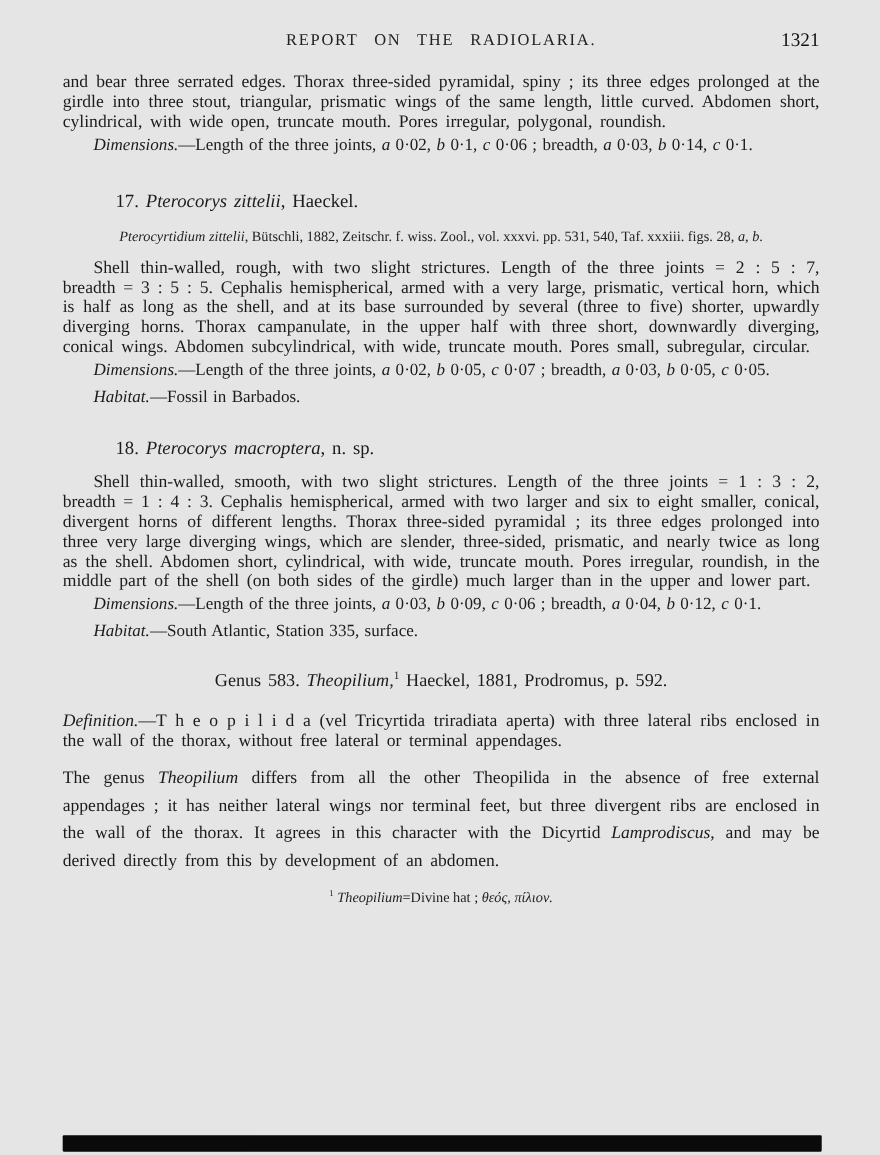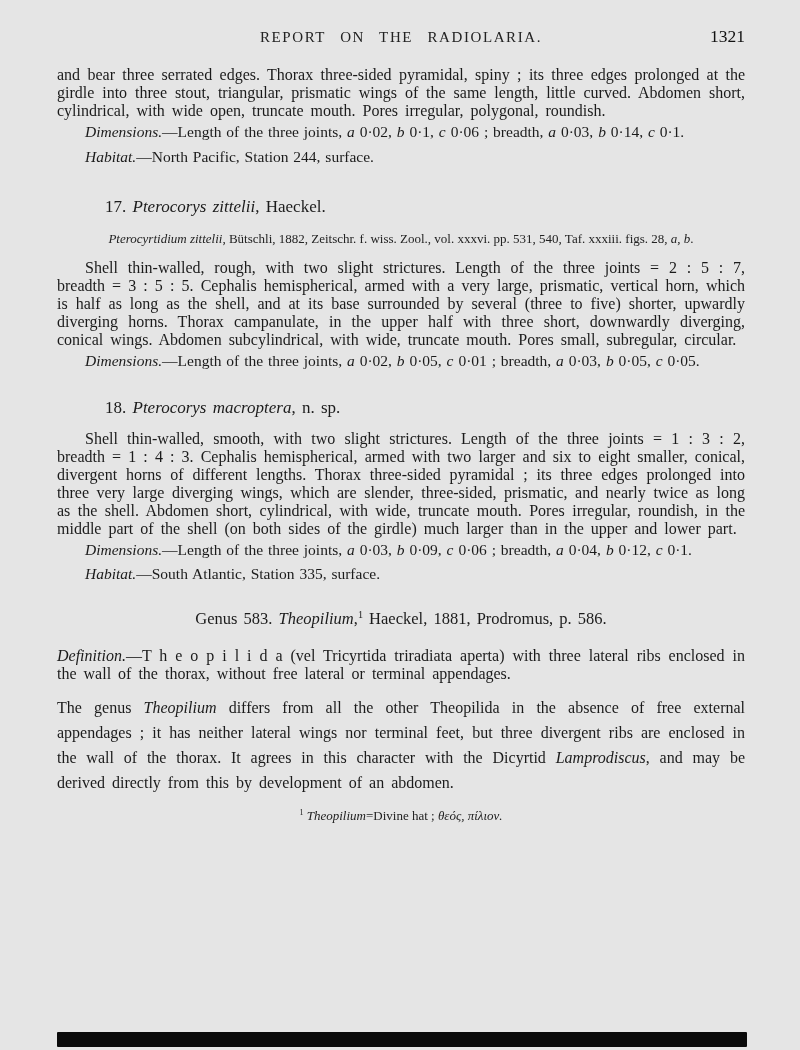--- a/index.html
+++ b/index.html
@@ -98,33 +98,33 @@
 
 <div class="page">
 
   <header class="header">
     <span class="running-title">REPORT ON THE RADIOLARIA.</span>
     <span class="page-number">1321</span>
   </header>
 
   <p class="body cont">and bear three serrated edges. Thorax three-sided pyramidal, spiny ; its three edges prolonged at the girdle into three stout, triangular, prismatic wings of the same length, little curved. Abdomen short, cylindrical, with wide open, truncate mouth. Pores irregular, polygonal, roundish.</p>
   <p class="line"><i>Dimensions.</i><span>—Length of the three joints, </span><i>a</i><span> 0·02, </span><i>b</i><span> 0·1, </span><i>c</i><span> 0·06 ; breadth, </span><i>a</i><span> 0·03, </span><i>b</i><span> 0·14, </span><i>c</i><span> 0·1.</span></p>
-  <p class="line"><i>Habitat.</i><span>—North Pacific, Station 244, surface.</span></p>
 
   <h3 class="species-heading"><span>17. </span><i>Pterocorys zittelii</i><span>, Haeckel.</span></h3>
   <p class="citation"><i>Pterocyrtidium zittelii</i><span>, Bütschli, 1882, Zeitschr. f. wiss. Zool., vol. xxxvi. pp. 531, 540, Taf. xxxiii. figs. 28, </span><i>a</i><span>, </span><i>b</i><span>.</span></p>
   <p class="body desc">Shell thin-walled, rough, with two slight strictures. Length of the three joints = 2 : 5 : 7, breadth = 3 : 5 : 5. Cephalis hemispherical, armed with a very large, prismatic, vertical horn, which is half as long as the shell, and at its base surrounded by several (three to five) shorter, upwardly diverging horns. Thorax campanulate, in the upper half with three short, downwardly diverging, conical wings. Abdomen subcylindrical, with wide, truncate mouth. Pores small, subregular, circular.</p>
-  <p class="line"><i>Dimensions.</i><span>—Length of the three joints, </span><i>a</i><span> 0·02, </span><i>b</i><span> 0·05, </span><i>c</i><span> 0·01 ; breadth, </span><i>a</i><span> 0·03, </span><i>b</i><span> 0·05, </span><i>c</i><span> 0·05.</span></p>
+  <p class="line"><i>Dimensions.</i><span>—Length of the three joints, </span><i>a</i><span> 0·02, </span><i>b</i><span> 0·05, </span><i>c</i><span> 0·07 ; breadth, </span><i>a</i><span> 0·03, </span><i>b</i><span> 0·05, </span><i>c</i><span> 0·05.</span></p>
+  <p class="line"><i>Habitat.</i><span>—Fossil in Barbados.</span></p>
 
   <h3 class="species-heading second"><span>18. </span><i>Pterocorys macroptera</i><span>, n. sp.</span></h3>
   <p class="body desc">Shell thin-walled, smooth, with two slight strictures. Length of the three joints = 1 : 3 : 2, breadth = 1 : 4 : 3. Cephalis hemispherical, armed with two larger and six to eight smaller, conical, divergent horns of different lengths. Thorax three-sided pyramidal ; its three edges prolonged into three very large diverging wings, which are slender, three-sided, prismatic, and nearly twice as long as the shell. Abdomen short, cylindrical, with wide, truncate mouth. Pores irregular, roundish, in the middle part of the shell (on both sides of the girdle) much larger than in the upper and lower part.</p>
   <p class="line"><i>Dimensions.</i><span>—Length of the three joints, </span><i>a</i><span> 0·03, </span><i>b</i><span> 0·09, </span><i>c</i><span> 0·06 ; breadth, </span><i>a</i><span> 0·04, </span><i>b</i><span> 0·12, </span><i>c</i><span> 0·1.</span></p>
   <p class="line"><i>Habitat.</i><span>—South Atlantic, Station 335, surface.</span></p>
 
-  <h3 class="genus-heading"><span>Genus 583. </span><i>Theopilium</i><span>,</span><sup>1</sup><span> Haeckel, 1881, Prodromus, p. 586.</span></h3>
+  <h3 class="genus-heading"><span>Genus 583. </span><i>Theopilium</i><span>,</span><sup>1</sup><span> Haeckel, 1881, Prodromus, p. 592.</span></h3>
   <p class="body definition"><i>Definition.</i><span>—T h e o p i l i d a (vel Tricyrtida triradiata aperta) with three lateral ribs enclosed in the wall of the thorax, without free lateral or terminal appendages.</span></p>
   <p class="body discussion"><span>The genus </span><i>Theopilium</i><span> differs from all the other Theopilida in the absence of free external appendages ; it has neither lateral wings nor terminal feet, but three divergent ribs are enclosed in the wall of the thorax. It agrees in this character with the Dicyrtid </span><i>Lamprodiscus</i><span>, and may be derived directly from this by development of an abdomen.</span></p>
 
   <p class="footnote"><sup>1</sup><i> Theopilium</i><span>=Divine hat ; </span><i>θεός, πίλιον.</i></p>
 
   <div class="scan-bar"></div>
 
 </div>
 
 </body></html>

